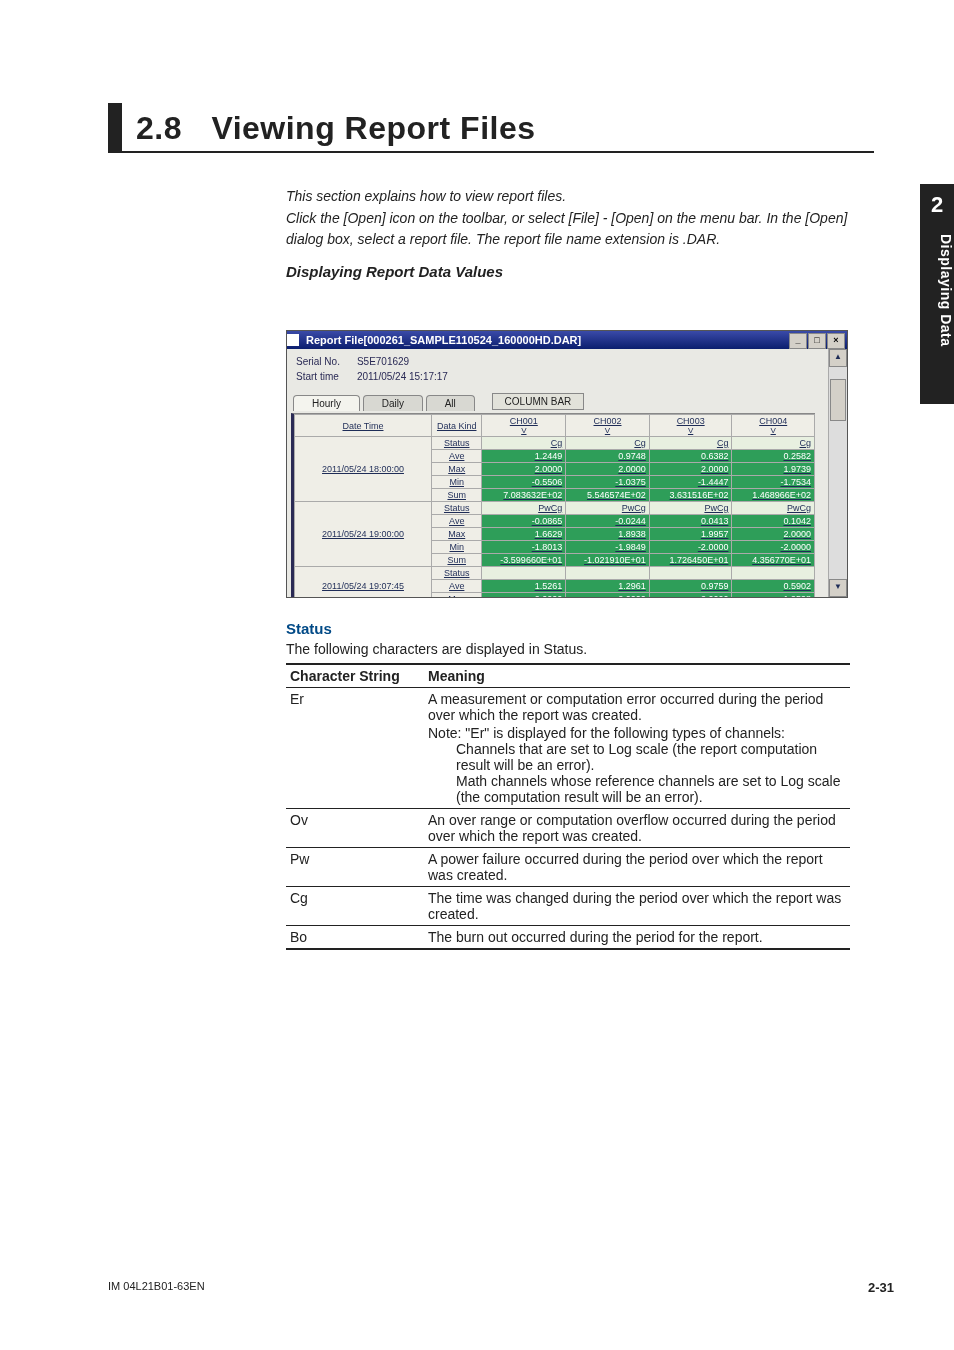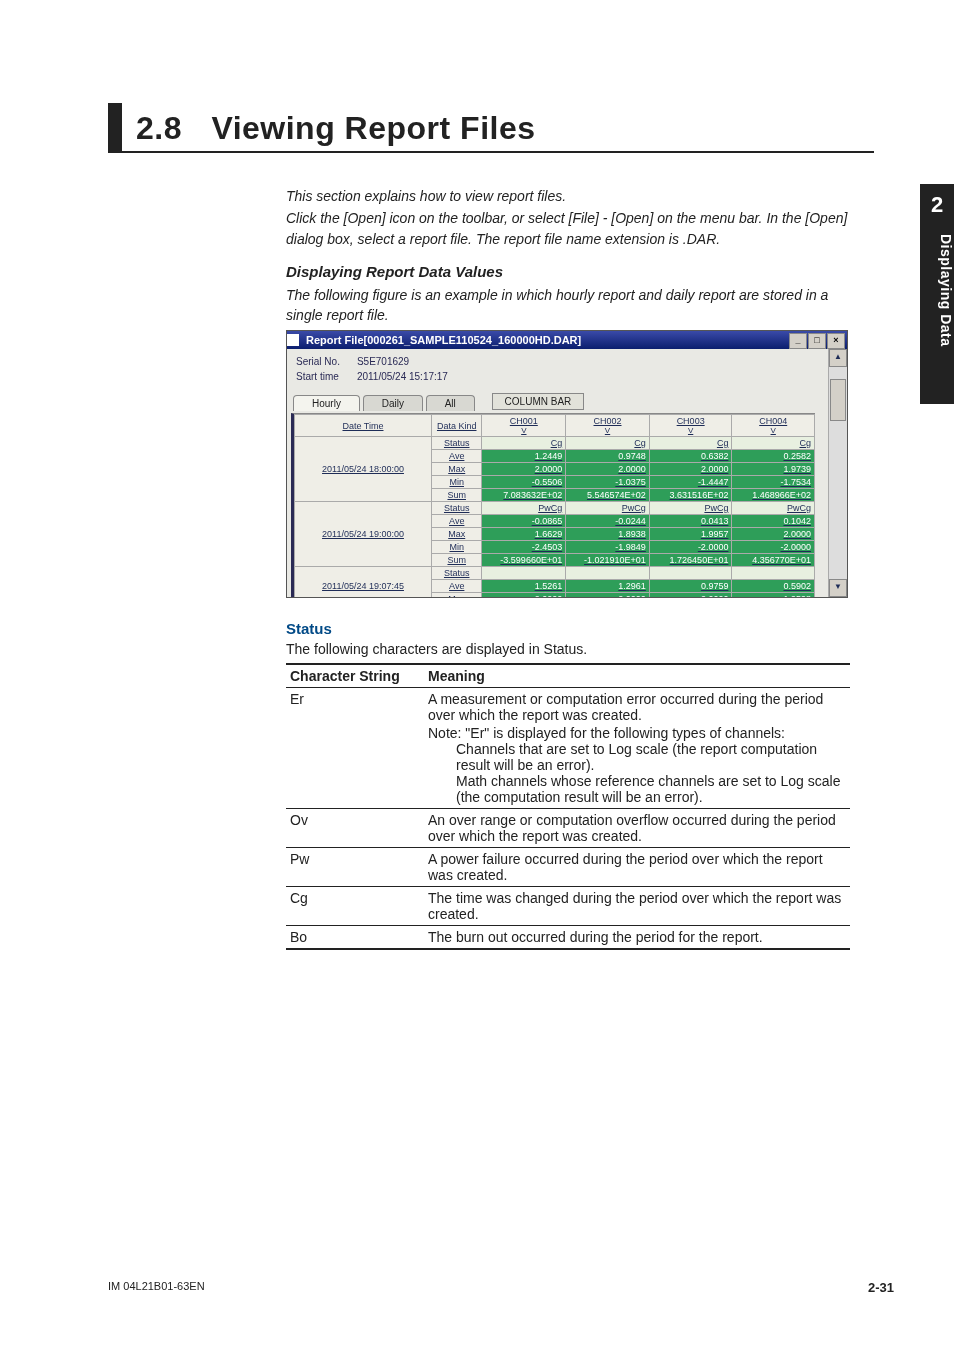--- a/index.html
+++ b/index.html
@@ -291,21 +291,20 @@
     <h1>
       <span class="sec-num">2.8</span>
       <span>Viewing Report Files</span>
     </h1>
   </div>
 
   <div class="body">
     <p>This section explains how to view report files.</p>
     <p>Click the [Open] icon on the toolbar, or select [File] - [Open] on the menu bar. In the [Open] dialog box, select a report file. The report file name extension is .DAR.</p>
     <p class="subhead">Displaying Report Data Values</p>
-    <p>The following figure is an example in which hourly report and daily report are stored in a single report file.</p>
   </div>
 
   <div class="shot">
     <div class="titlebar">
       <span class="ticon"></span>
       <span>Report File[000261_SAMPLE110524_160000HD.DAR]</span>
       <div class="winbtns">
         <div class="winbtn">_</div>
         <div class="winbtn">□</div>
         <div class="winbtn">×</div>
@@ -400,21 +399,21 @@
             </tr>
             <tr>
               <td class="kind">Max</td>
               <td class="v">1.6629</td>
               <td class="v">1.8938</td>
               <td class="v">1.9957</td>
               <td class="v">2.0000</td>
             </tr>
             <tr>
               <td class="kind">Min</td>
-              <td class="v">-2.4503</td>
+              <td class="v">-1.8013</td>
               <td class="v">-1.9849</td>
               <td class="v">-2.0000</td>
               <td class="v">-2.0000</td>
             </tr>
             <tr>
               <td class="kind">Sum</td>
               <td class="v">-3.599660E+01</td>
               <td class="v">-1.021910E+01</td>
               <td class="v">1.726450E+01</td>
               <td class="v">4.356770E+01</td>

